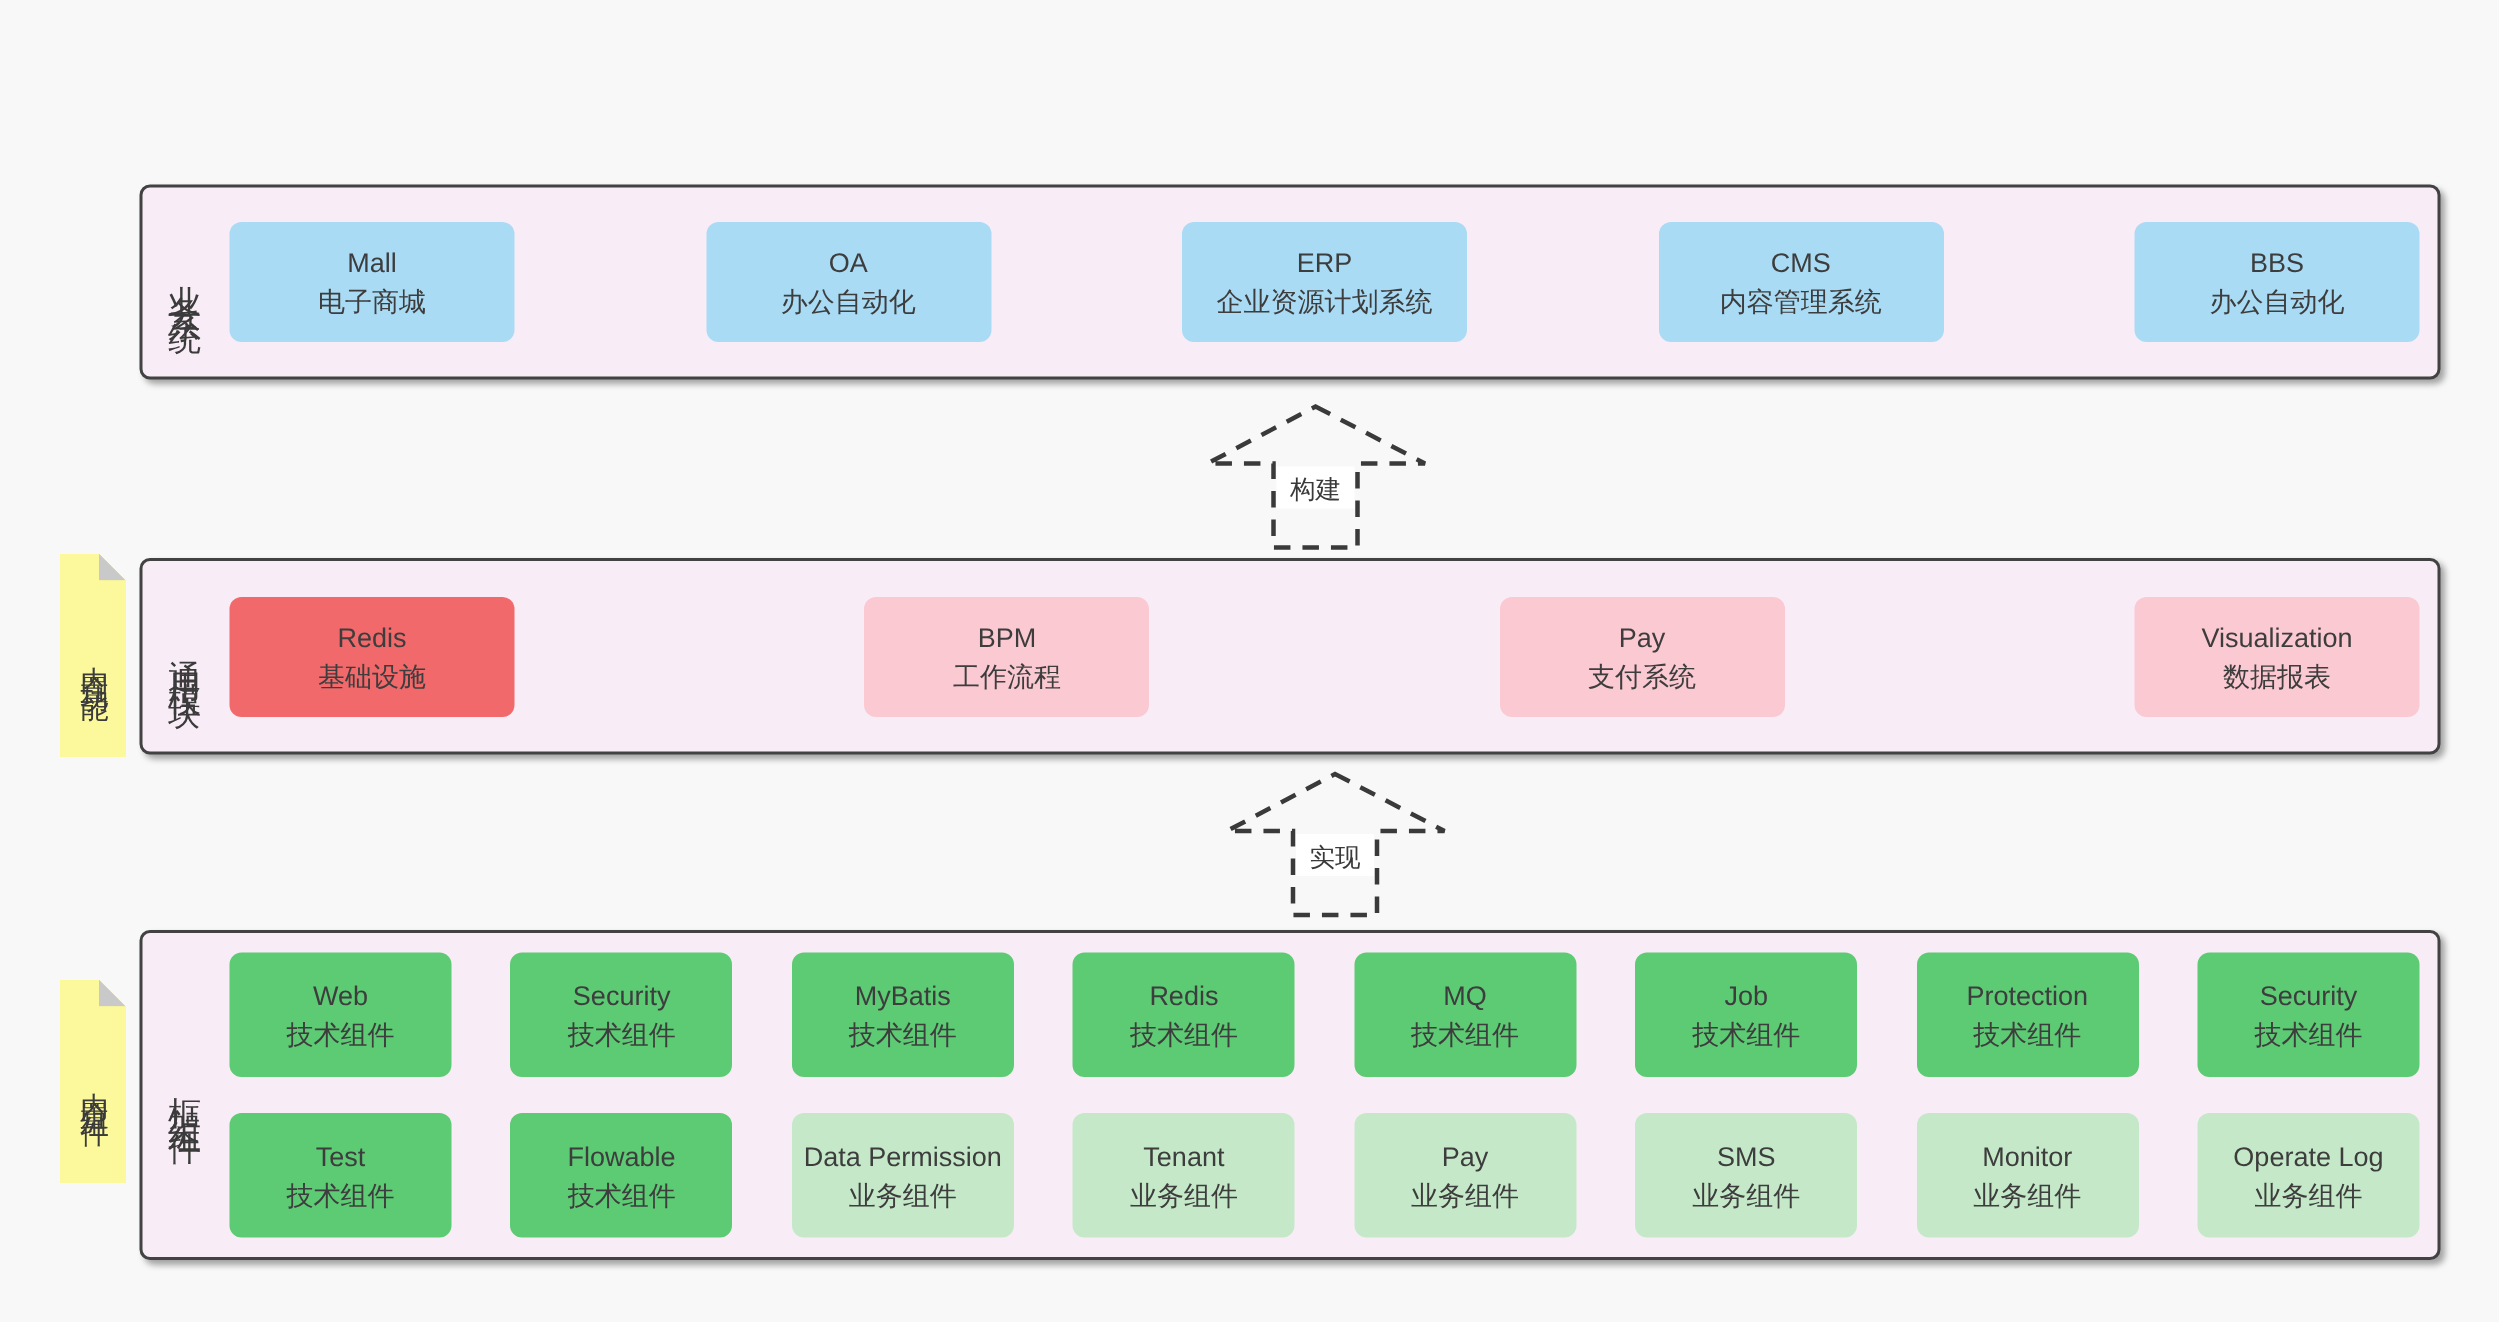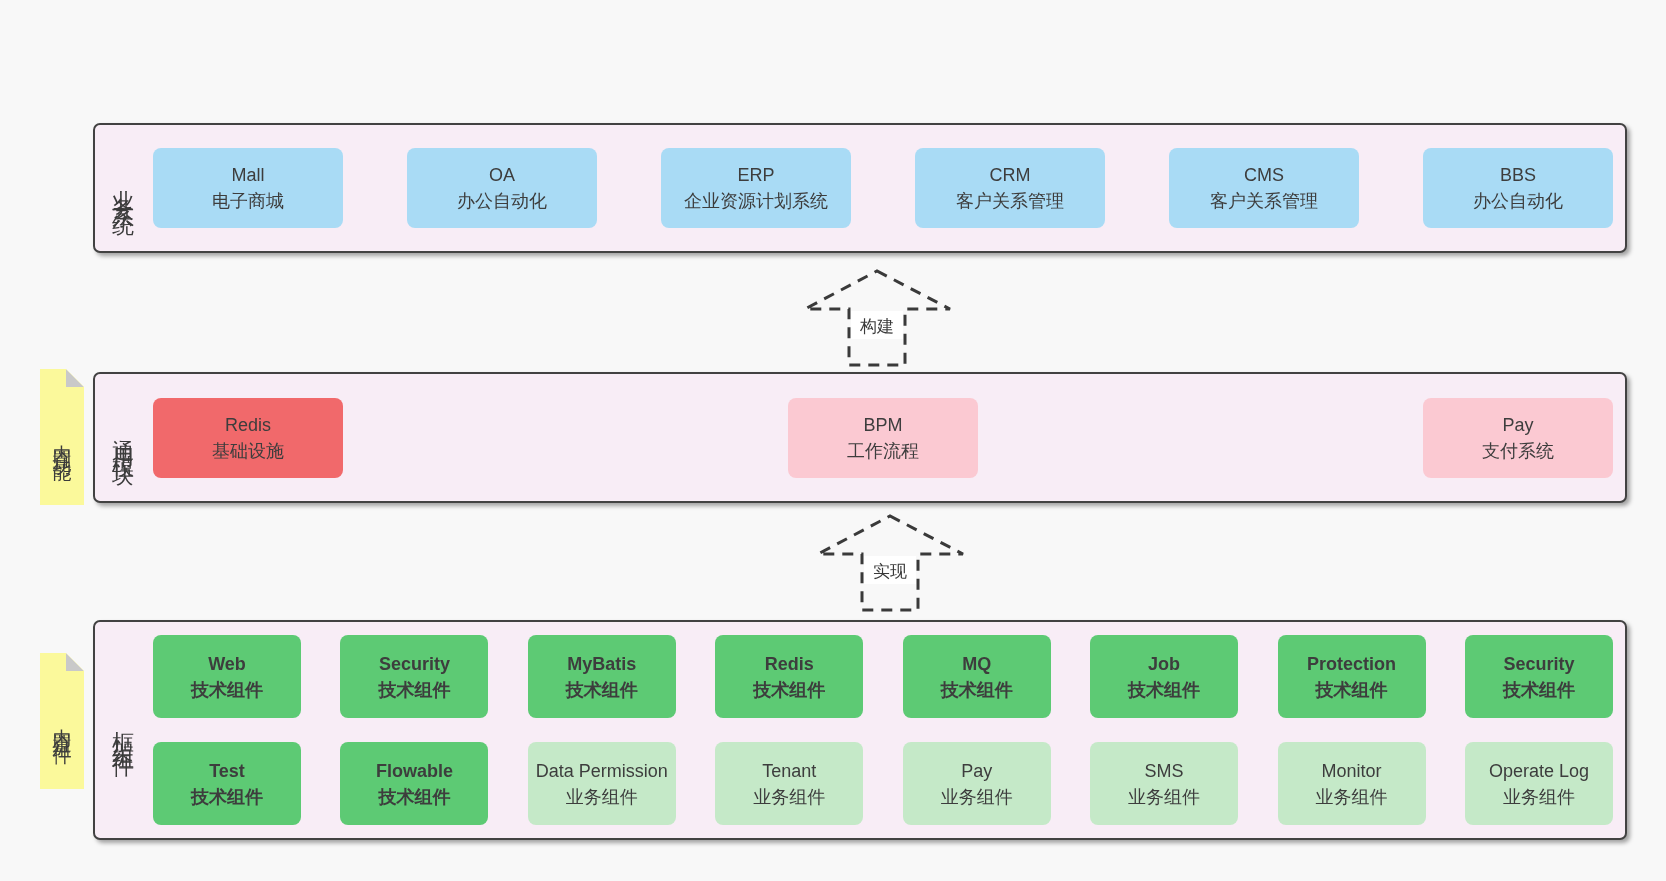--- a/index.html
+++ b/index.html
@@ -40,21 +40,21 @@
   .box{
     width:190px;height:80px;border-radius:8px;
     display:flex;flex-direction:column;align-items:center;justify-content:center;
     text-align:center;color:#3d3d3d;font-size:18px;line-height:26px;
     padding:18px 6px;box-sizing:border-box;
   }
   #band-framework .box{width:148px;height:83px;}
   .c-blue{background:var(--blue,#a9dbf5);}
   .c-red{background:var(--red,#f1696b);}
   .c-pink{background:var(--pink,#fbc9d2);}
-  .c-green{background:var(--green,#5dca74);font-weight:bold;}
+  .c-green{background:var(--green,#5dca74);}
   .c-lightgreen{background:var(--light-green,#c5e9c8);}
 
   
   .note-tag{
     position:absolute;left:40px;width:44px;height:136px;
     background:var(--note-yellow,#fbf99b);
     clip-path:polygon(0 0, calc(100% - 18px) 0, 100% 18px, 100% 100%, 0 100%);
     display:flex;align-items:center;justify-content:center;
   }
   .note-tag .fold{
@@ -98,26 +98,22 @@
           </div>
           <div class="box c-blue">
             <div>OA</div>
             <div>办公自动化</div>
           </div>
           <div class="box c-blue">
             <div>ERP</div>
             <div>企业资源计划系统</div>
           </div>
           <div class="box c-blue">
-            <div>CRM</div>
-            <div>客户关系管理</div>
-          </div>
-          <div class="box c-blue">
             <div>CMS</div>
-            <div>客户关系管理</div>
+            <div>内容管理系统</div>
           </div>
           <div class="box c-blue">
             <div>BBS</div>
             <div>办公自动化</div>
           </div>
         </div>
       </div>
   </section>
 
   <svg class="arrow-svg" id="arrow-build" viewBox="0 0 160 100">
@@ -140,20 +136,24 @@
             <div>基础设施</div>
           </div>
           <div class="box c-pink">
             <div>BPM</div>
             <div>工作流程</div>
           </div>
           <div class="box c-pink">
             <div>Pay</div>
             <div>支付系统</div>
           </div>
+          <div class="box c-pink">
+            <div>Visualization</div>
+            <div>数据报表</div>
+          </div>
         </div>
       </div>
   </section>
 
   <svg class="arrow-svg" id="arrow-implement" viewBox="0 0 160 100">
     <polygon class="arrow-shape" points="80,3 153,41 108,41 108,97 52,97 52,41 8,41"></polygon>
     <rect class="arrow-label-bg" x="54" y="43" width="52" height="28"></rect>
     <text class="arrow-label" x="80" y="64">实现</text>
   </svg>
 

